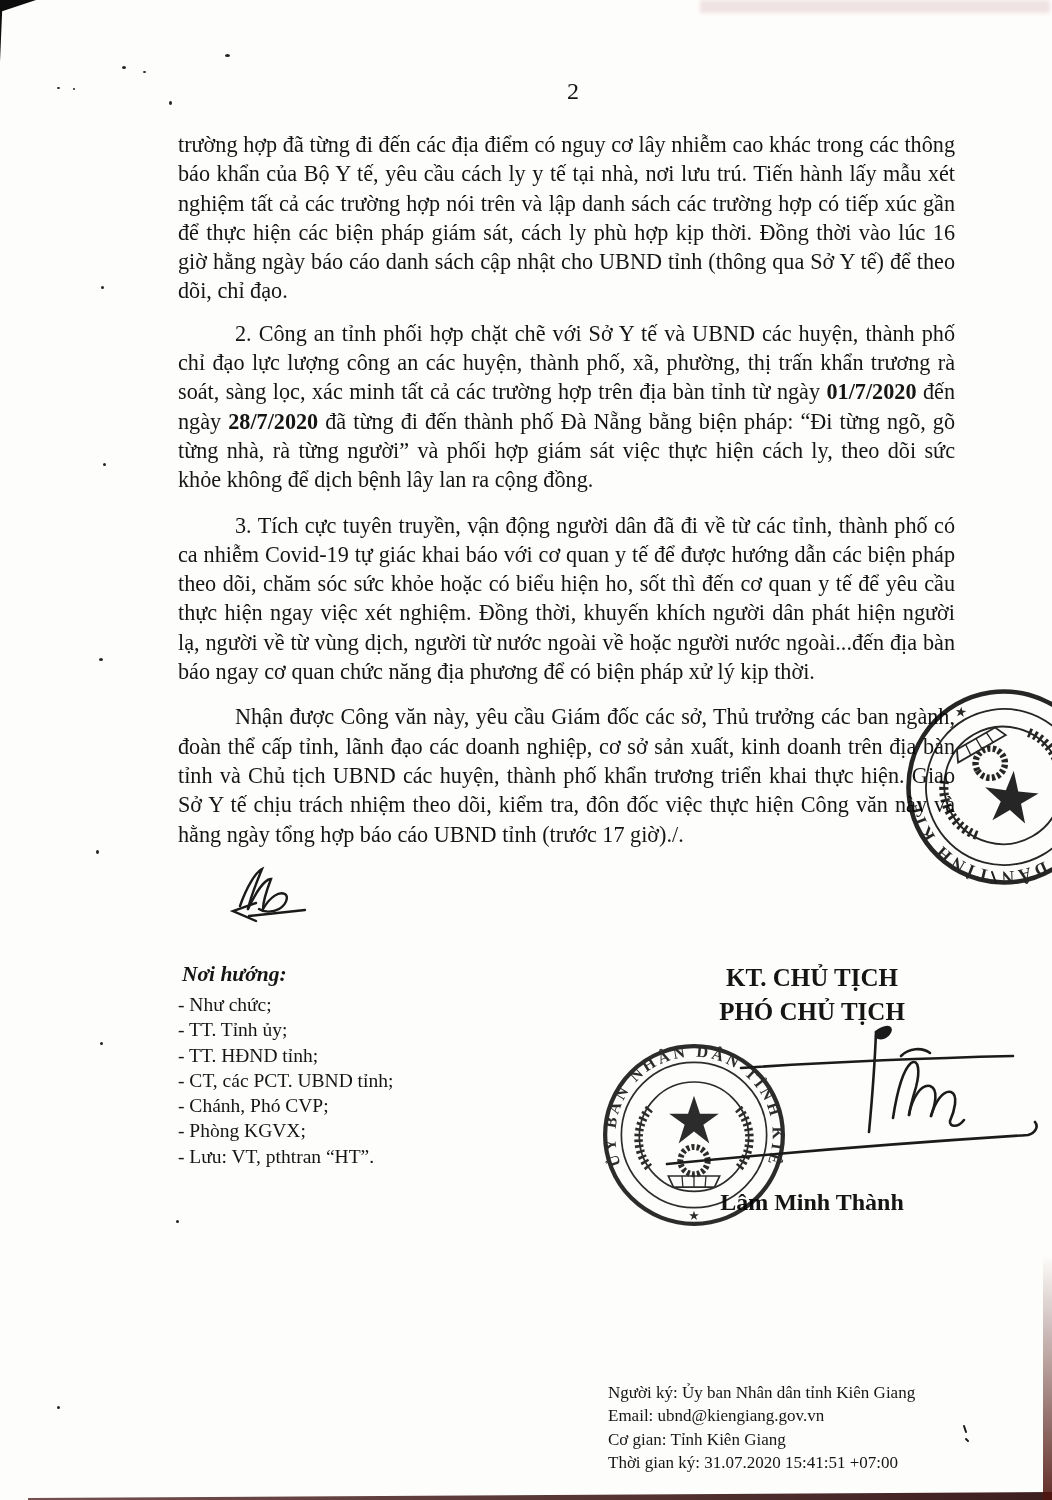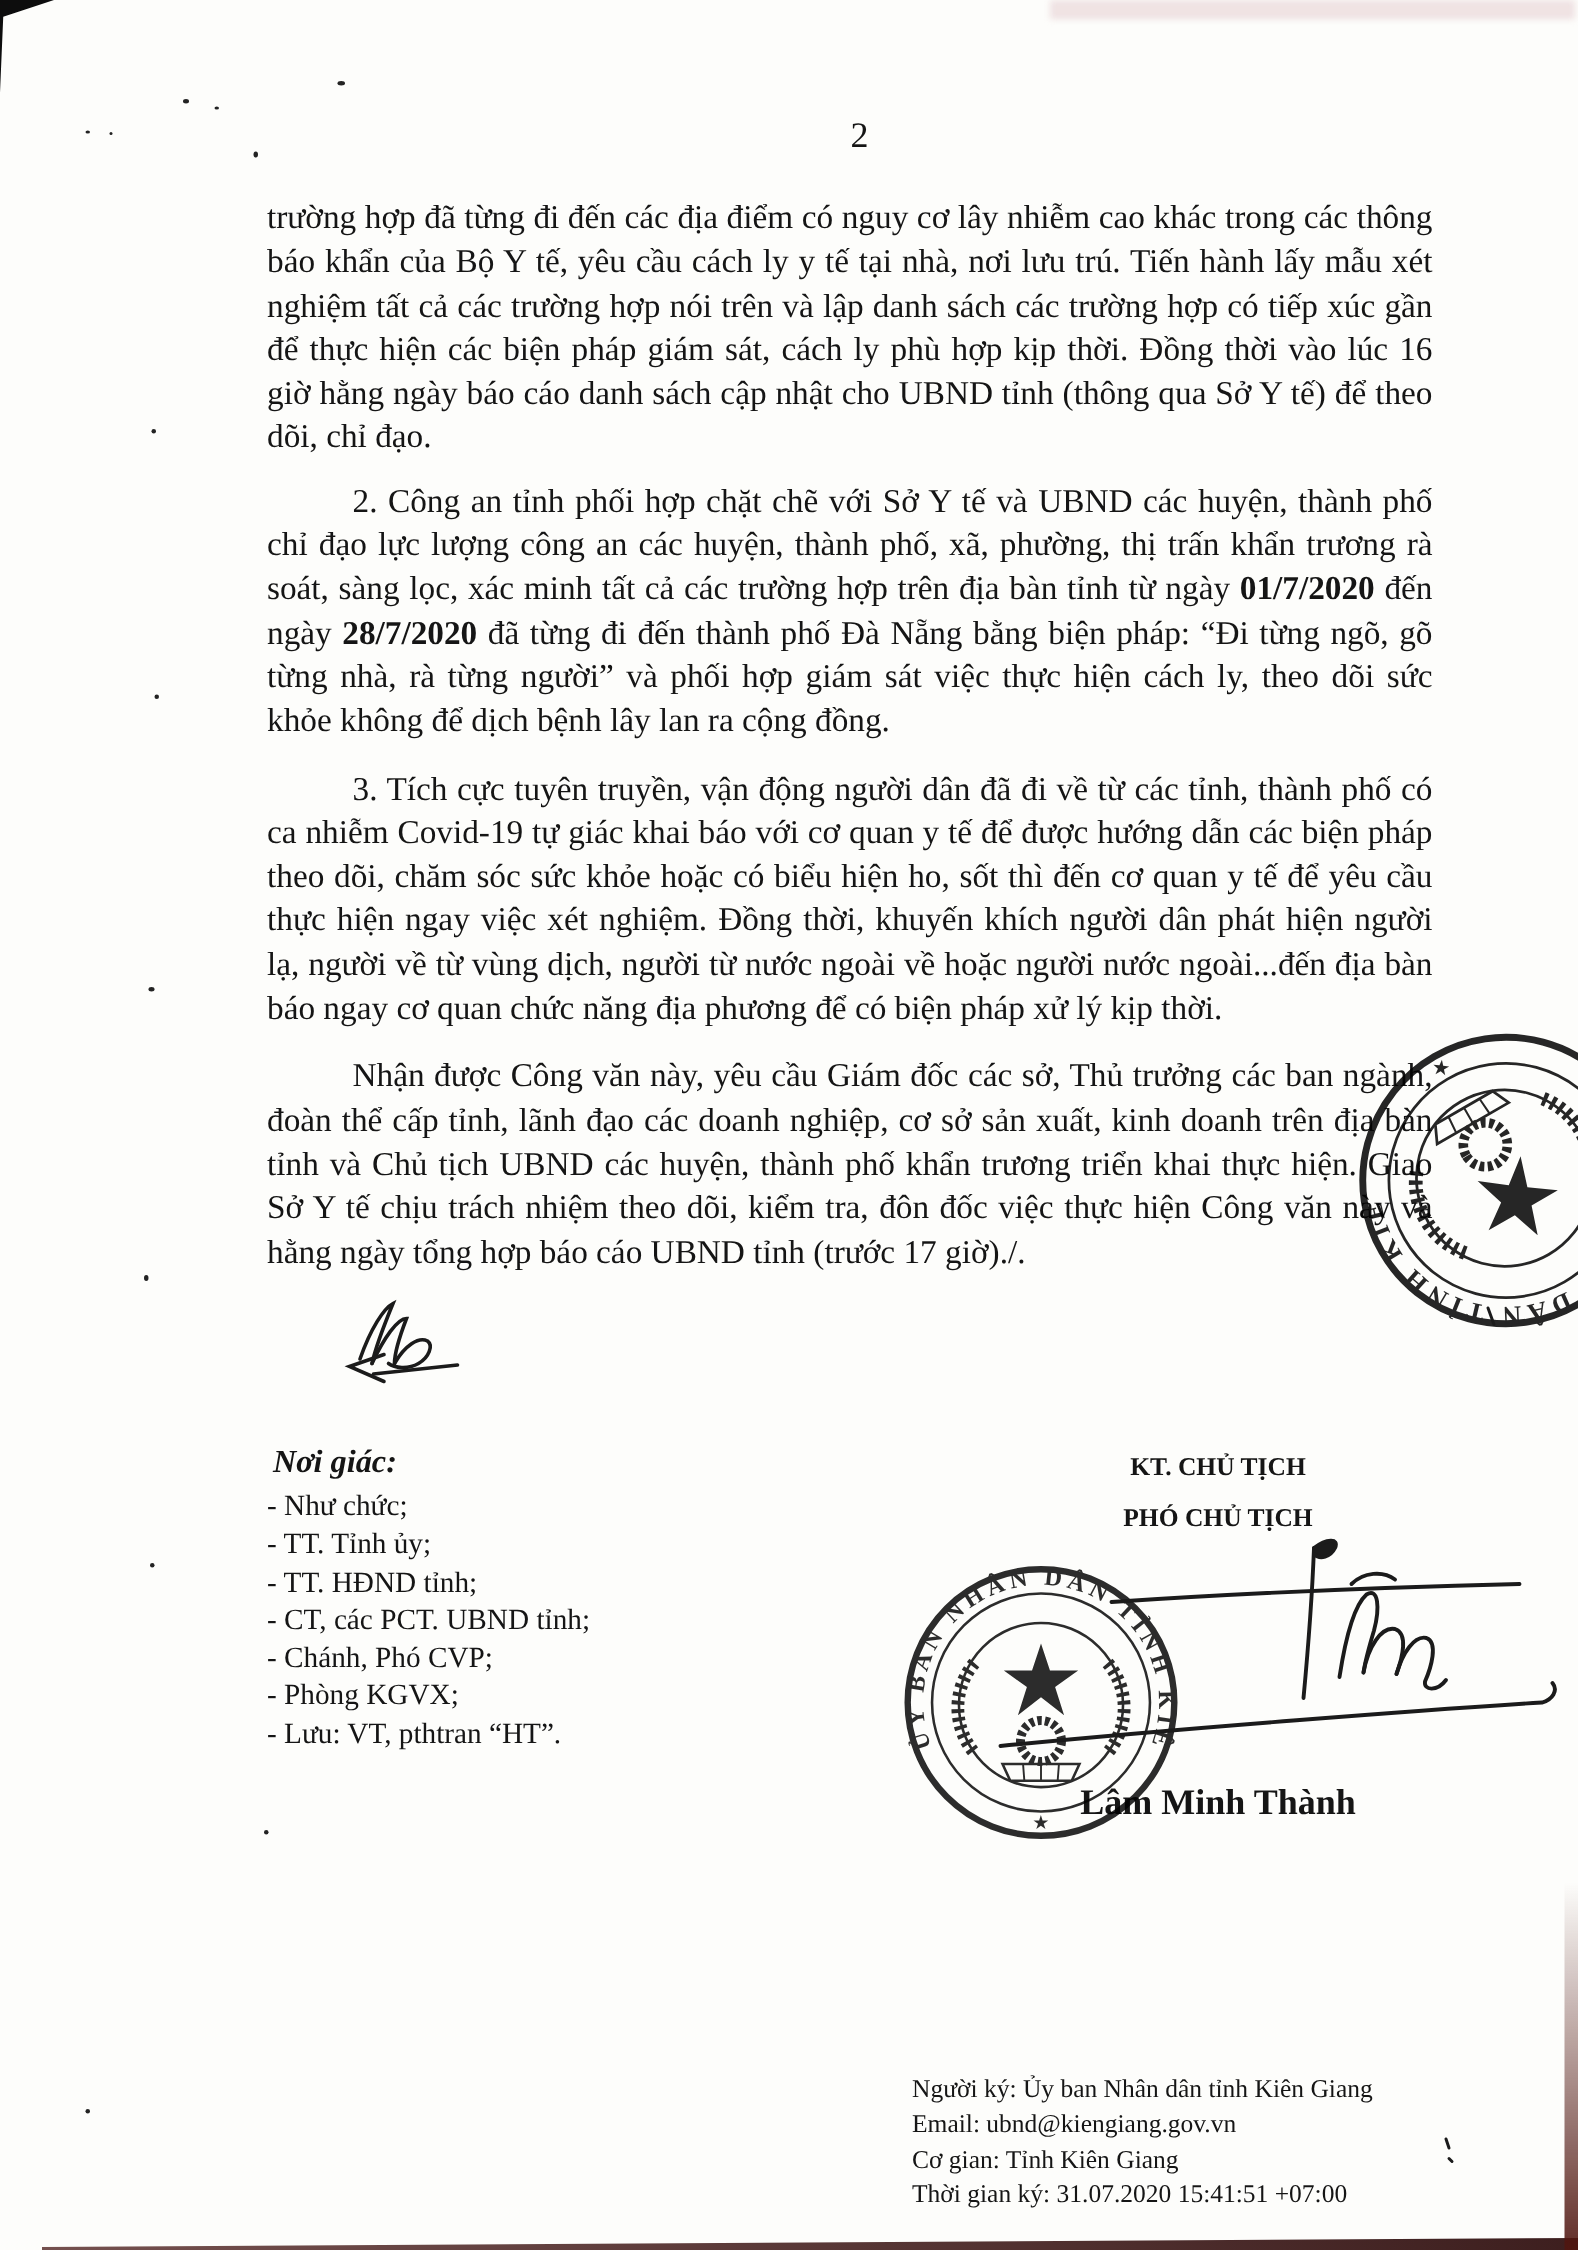--- a/index.html
+++ b/index.html
@@ -43,21 +43,21 @@
     left: 178px; top: 992px;
     font-size: 19.5px;
     line-height: 25.3px;
   }
 
   .sign-titles {
     position: absolute;
     left: 672px; top: 961px; width: 280px;
     text-align: center;
     font-weight: bold;
-    font-size: 17px;
+    font-size: 25px;
     line-height: 33.5px;
   }
   .signer-name {
     position: absolute;
     left: 672px; top: 1189px; width: 280px;
     text-align: center;
     font-weight: bold;
     font-size: 24px;
   }
 
@@ -144,21 +144,21 @@
 
   <div class="page-number">2</div>
 
   <div class="body-text">
     <p><span>trường hợp đã từng đi đến các địa điểm có nguy cơ lây nhiễm cao khác trong các thông báo khẩn của Bộ Y tế, yêu cầu cách ly y tế tại nhà, nơi lưu trú. Tiến hành lấy mẫu xét nghiệm tất cả các trường hợp nói trên và lập danh sách các trường hợp có tiếp xúc gần để thực hiện các biện pháp giám sát, cách ly phù hợp kịp thời. Đồng thời vào lúc 16 giờ hằng ngày báo cáo danh sách cập nhật cho UBND tỉnh (thông qua Sở Y tế) để theo dõi, chỉ đạo.</span></p>
     <p class="indent"><span>2. Công an tỉnh phối hợp chặt chẽ với Sở Y tế và UBND các huyện, thành phố chỉ đạo lực lượng công an các huyện, thành phố, xã, phường, thị trấn khẩn trương rà soát, sàng lọc, xác minh tất cả các trường hợp trên địa bàn tỉnh từ ngày </span><span class="bold">01/7/2020</span><span> đến ngày </span><span class="bold">28/7/2020</span><span> đã từng đi đến thành phố Đà Nẵng bằng biện pháp: “Đi từng ngõ, gõ từng nhà, rà từng người” và phối hợp giám sát việc thực hiện cách ly, theo dõi sức khỏe không để dịch bệnh lây lan ra cộng đồng.</span></p>
     <p class="indent"><span>3. Tích cực tuyên truyền, vận động người dân đã đi về từ các tỉnh, thành phố có ca nhiễm Covid-19 tự giác khai báo với cơ quan y tế để được hướng dẫn các biện pháp theo dõi, chăm sóc sức khỏe hoặc có biểu hiện ho, sốt thì đến cơ quan y tế để yêu cầu thực hiện ngay việc xét nghiệm. Đồng thời, khuyến khích người dân phát hiện người lạ, người về từ vùng dịch, người từ nước ngoài về hoặc người nước ngoài...đến địa bàn báo ngay cơ quan chức năng địa phương để có biện pháp xử lý kịp thời.</span></p>
     <p class="indent"><span>Nhận được Công văn này, yêu cầu Giám đốc các sở, Thủ trưởng các ban ngành, đoàn thể cấp tỉnh, lãnh đạo các doanh nghiệp, cơ sở sản xuất, kinh doanh trên địa bàn tỉnh và Chủ tịch UBND các huyện, thành phố khẩn trương triển khai thực hiện. Giao Sở Y tế chịu trách nhiệm theo dõi, kiểm tra, đôn đốc việc thực hiện Công văn này và hằng ngày tổng hợp báo cáo UBND tỉnh (trước 17 giờ)./.</span></p>
   </div>
 
-  <div class="recipients-heading">Nơi giác:</div>
+  <div class="recipients-heading">Nơi hướng:</div>
   <div class="recipients-list">
     <div>- Như chức;</div>
     <div>- TT. Tỉnh ủy;</div>
     <div>- TT. HĐND tỉnh;</div>
     <div>- CT, các PCT. UBND tỉnh;</div>
     <div>- Chánh, Phó CVP;</div>
     <div>- Phòng KGVX;</div>
     <div>- Lưu: VT, pthtran “HT”.</div>
   </div>
 

